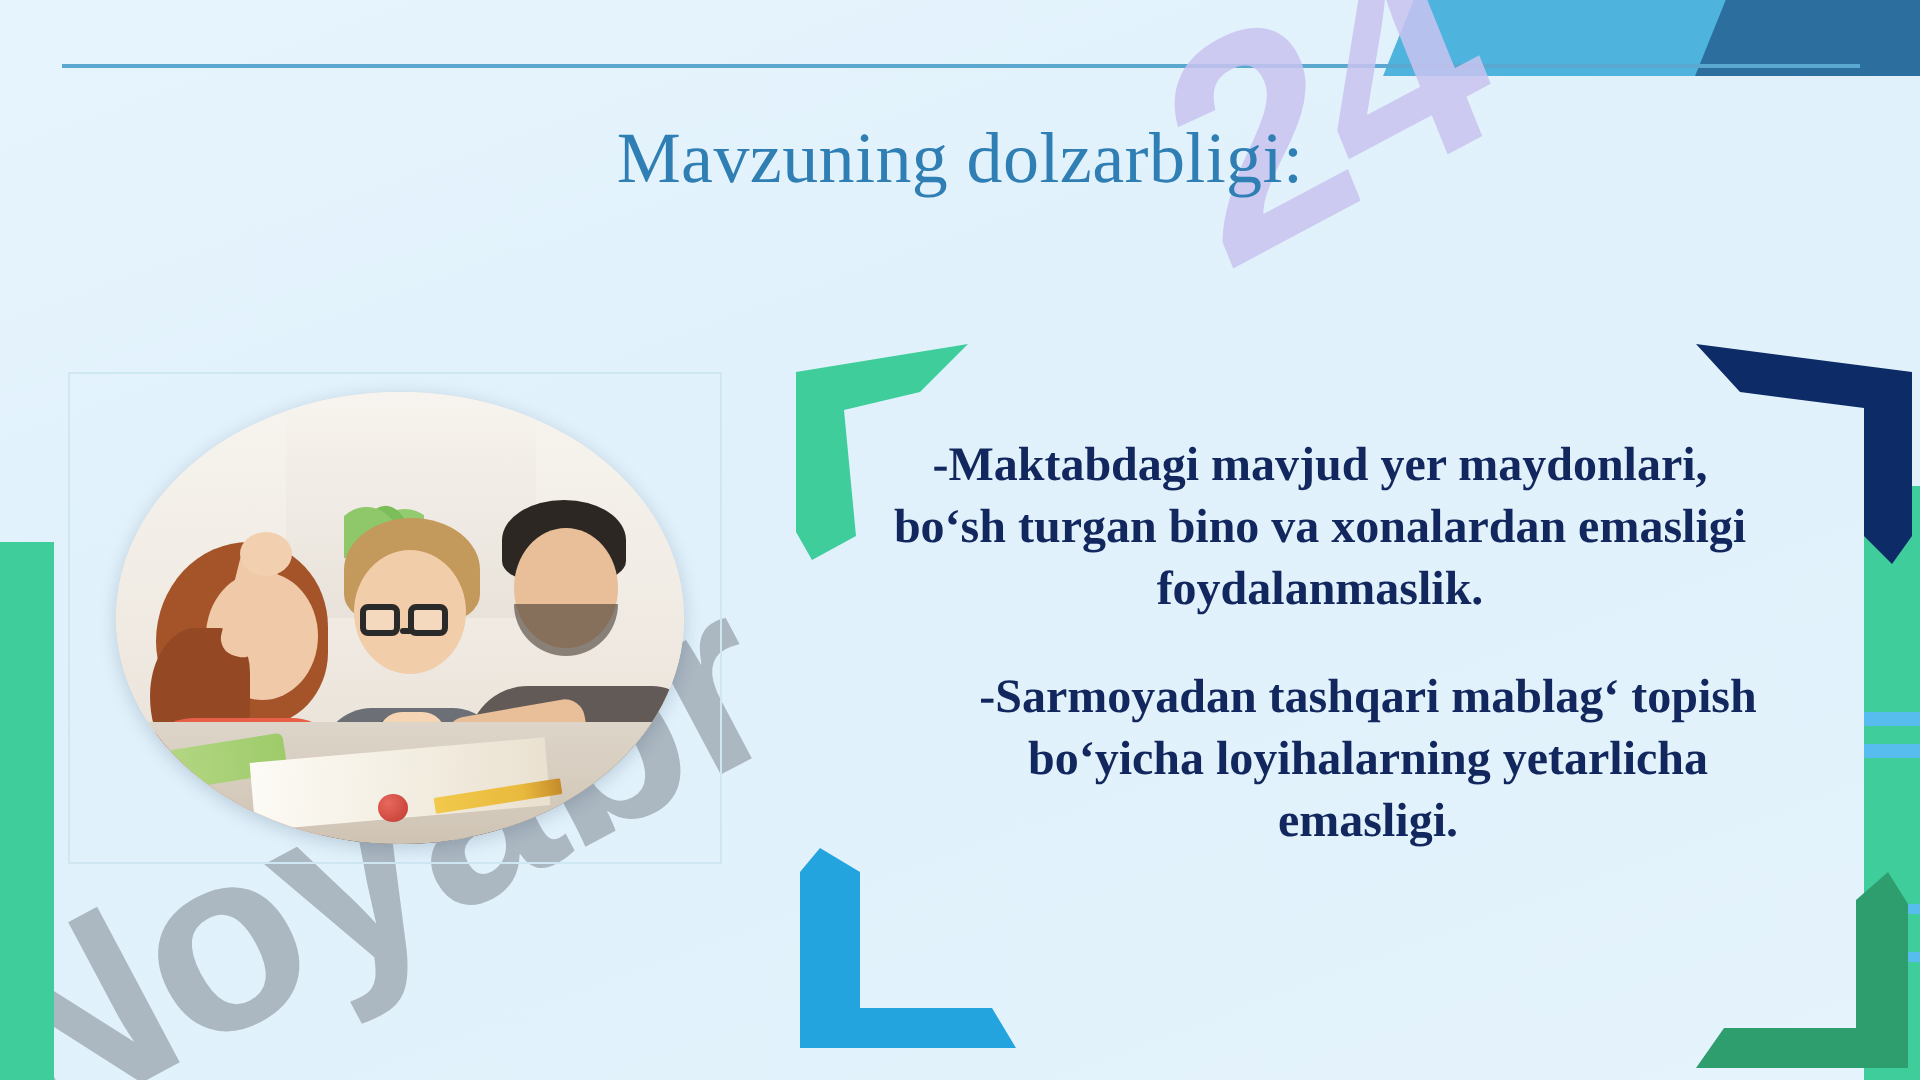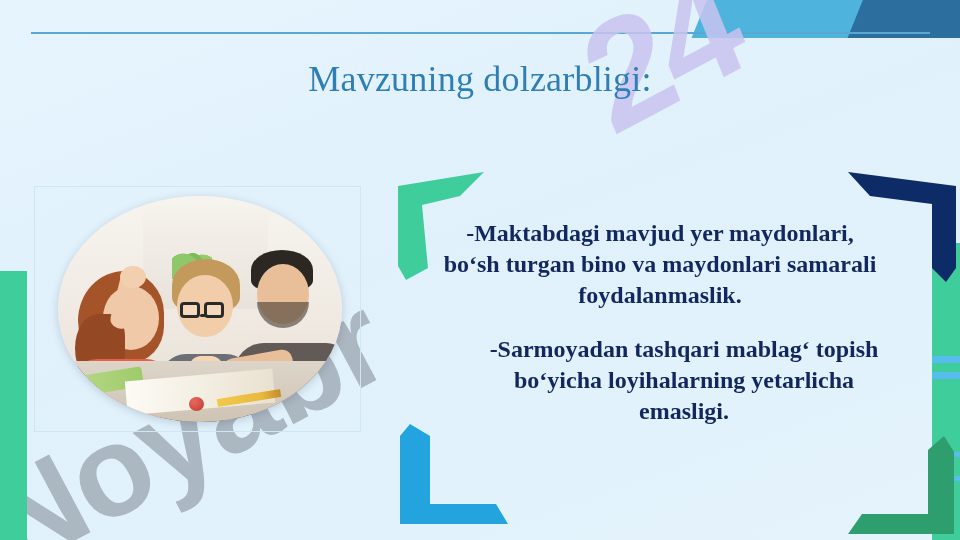--- a/index.html
+++ b/index.html
@@ -324,17 +324,17 @@
     <polygon points="10,0 30,12 30,80 96,80 108,100 0,100 0,12" fill="#23a4de"></polygon>
   </svg>
 
   <svg class="bracket" style="left:848px; top:436px;" width="106" height="100">
     <polygon points="96,0 106,16 106,98 0,98 14,78 80,78 80,14" fill="#2f9e6e"></polygon>
   </svg>
 
   <div class="title">Mavzuning dolzarbligi:</div>
 
   <div class="body-text">
-    <div class="para">-Maktabdagi mavjud yer maydonlari, bo‘sh turgan bino va maydonlari samarali foydalanmaslik.</div>
+    <div class="para">-Maktabdagi mavjud yer maydonlari, bo‘sh turgan bino va xonalardan emasligi foydalanmaslik.</div>
     <div class="para">-Sarmoyadan tashqari mablag‘ topish bo‘yicha loyihalarning yetarlicha emasligi.</div>
   </div>
 
 </div>
 
 </body></html>

